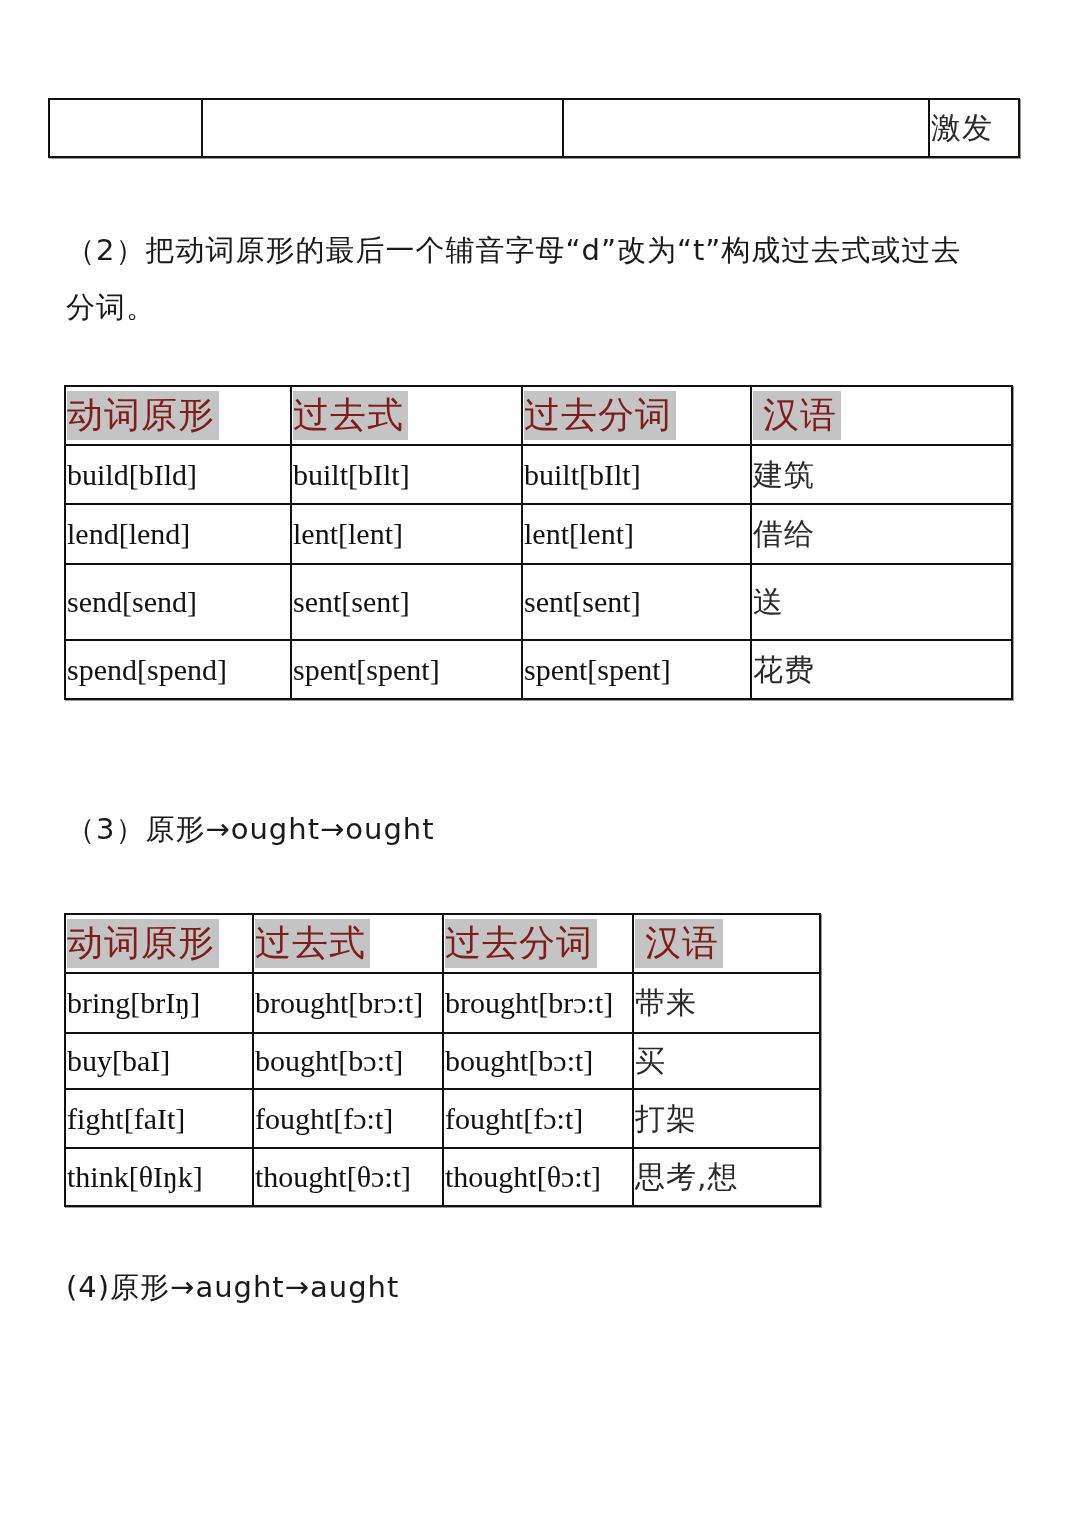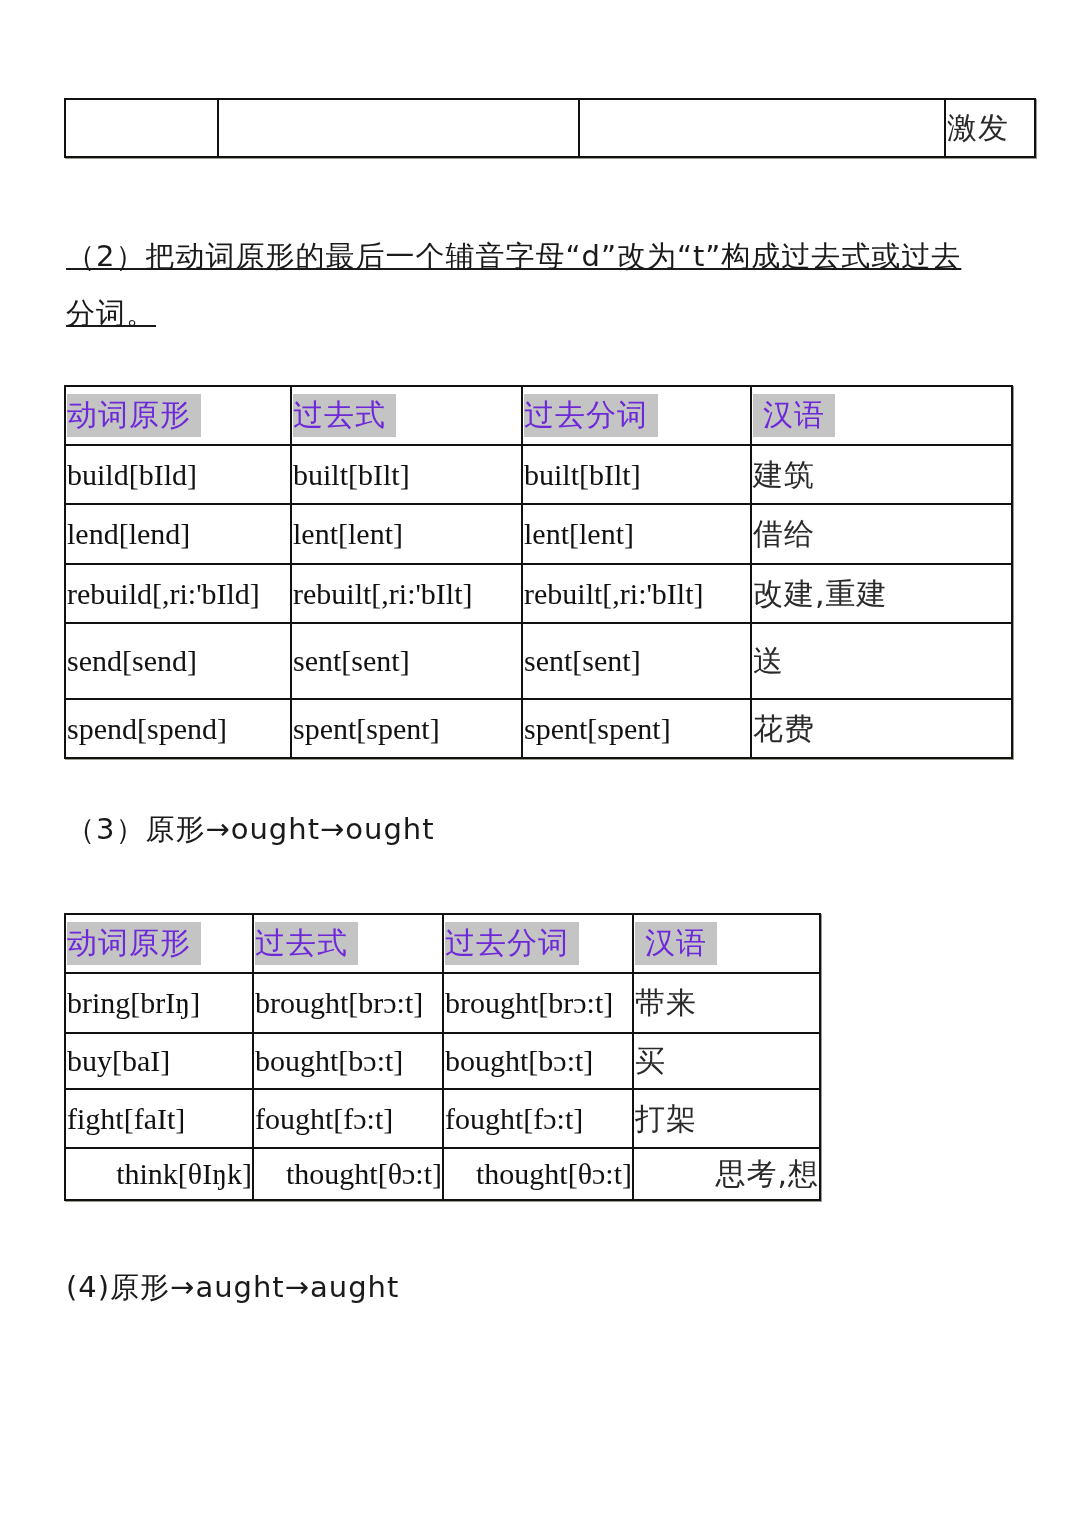--- a/index.html
+++ b/index.html
@@ -26,25 +26,25 @@
     padding: 0 0 0 1px;
     vertical-align: middle;
     font-size: 30px;
     line-height: 1;
     white-space: nowrap;
     overflow: visible;
   }
   .hdr span {
     background: #c4c4c4;
     display: inline-block;
-    padding: 6px 10px 7px 0;
+    padding: 6px 4px 7px 0;
     font-family: "DejaVu Sans", "Liberation Sans", sans-serif;
-    font-size: 30px;
+    font-size: 36px;
     letter-spacing: 1px;
-    color: #6d28d9;
+    color: #7f1d1d;
   }
   .hdr td { vertical-align: top; padding-top: 0; }
   .zh {
     font-family: "DejaVu Sans", "Liberation Sans", sans-serif;
     font-size: 29px;
     color: #2a2a2a;
     letter-spacing: 1px;
   }
   .para {
     position: absolute;
@@ -55,38 +55,38 @@
   }
   .para .cn {
     font-family: "DejaVu Sans", "Liberation Sans", sans-serif;
     font-size: 29px;
     letter-spacing: 1px;
   }
 </style>
 </head>
 <body>
 
-<table class="doc" style="left:64px; top:98px; width:970px;">
+<table class="doc" style="left:48px; top:98px; width:970px;">
   <colgroup>
     <col style="width:153px">
       <col style="width:361px">
       <col style="width:366px">
       <col style="width:90px">
   </colgroup>
   <tbody>
       <tr style="height:58px;">
     <td></td>
     <td></td>
     <td></td>
     <td class="zh">激发</td>
   </tr>
 </tbody>
   </table>
 
-<div class="para" style="top:228px; width:960px;text-decoration:underline;">
+<div class="para" style="top:222px; width:960px;">
   <div class="cn">（2）把动词原形的最后一个辅音字母“d”改为“t”构成过去式或过去</div>
   <div class="cn">分词。</div>
 </div>
 
 <table class="doc" style="left:64px; top:385px; width:947px;">
   <colgroup>
     <col style="width:226px">
       <col style="width:231px">
       <col style="width:229px">
       <col style="width:261px">
@@ -102,26 +102,20 @@
     <td>build[bIld]</td>
     <td>built[bIlt]</td>
     <td>built[bIlt]</td>
     <td class="zh">建筑</td>
   </tr>
   <tr style="height:60px;">
     <td>lend[lend]</td>
     <td>lent[lent]</td>
     <td>lent[lent]</td>
     <td class="zh">借给</td>
-  </tr>
-  <tr style="height:59px;">
-    <td>rebuild[,ri:'bIld]</td>
-    <td>rebuilt[,ri:'bIlt]</td>
-    <td>rebuilt[,ri:'bIlt]</td>
-    <td class="zh">改建,重建</td>
   </tr>
   <tr style="height:76px;">
     <td>send[send]</td>
     <td>sent[sent]</td>
     <td>sent[sent]</td>
     <td class="zh">送</td>
   </tr>
   <tr style="height:59px;">
     <td>spend[spend]</td>
     <td>spent[spent]</td>
@@ -160,21 +154,21 @@
     <td>bought[bɔ:t]</td>
     <td>bought[bɔ:t]</td>
     <td class="zh">买</td>
   </tr>
   <tr style="height:59px;margin-top:12px;">
     <td>fight[faIt]</td>
     <td>fought[fɔ:t]</td>
     <td>fought[fɔ:t]</td>
     <td class="zh">打架</td>
   </tr>
-  <tr style="height:52px;text-align:right;">
+  <tr style="height:58px;">
     <td>think[θIŋk]</td>
     <td>thought[θɔ:t]</td>
     <td>thought[θɔ:t]</td>
     <td class="zh">思考,想</td>
   </tr>
 </tbody>
   </table>
 
 <div class="para" style="top:1258px;">
   <span class="cn">(4)原形→aught→aught</span>

